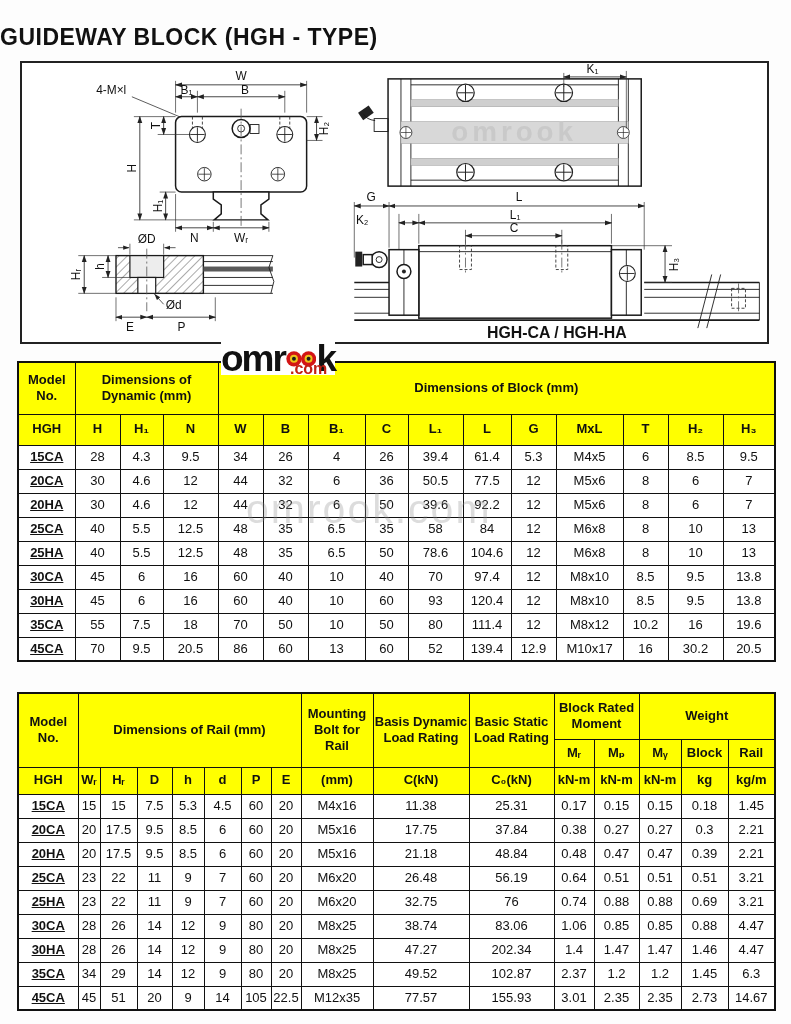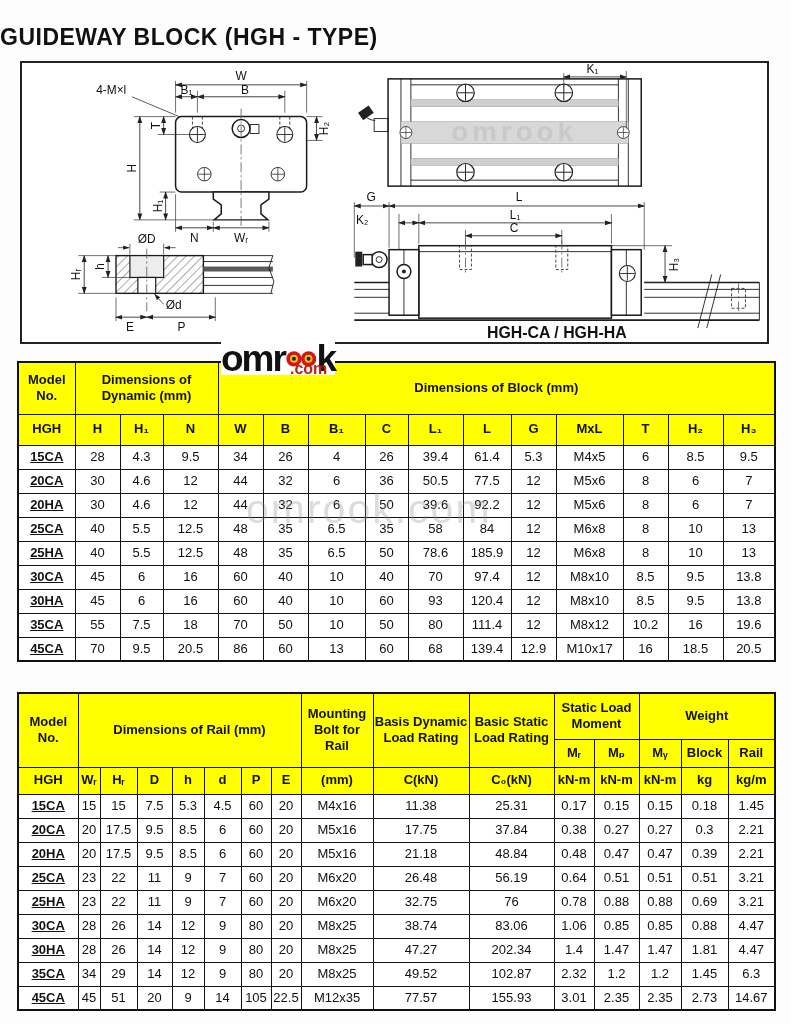--- a/index.html
+++ b/index.html
@@ -374,21 +374,21 @@
         <tr>
           <td class="model">25HA</td>
           <td>40</td>
           <td>5.5</td>
           <td>12.5</td>
           <td>48</td>
           <td>35</td>
           <td>6.5</td>
           <td>50</td>
           <td>78.6</td>
-          <td>185.9</td>
+          <td>104.6</td>
           <td>12</td>
           <td>M6x8</td>
           <td>8</td>
           <td>10</td>
           <td>13</td>
         </tr>
         <tr>
           <td class="model">30CA</td>
           <td>45</td>
           <td>6</td>
@@ -441,26 +441,26 @@
         </tr>
         <tr>
           <td class="model">45CA</td>
           <td>70</td>
           <td>9.5</td>
           <td>20.5</td>
           <td>86</td>
           <td>60</td>
           <td>13</td>
           <td>60</td>
-          <td>68</td>
+          <td>52</td>
           <td>139.4</td>
           <td>12.9</td>
           <td>M10x17</td>
           <td>16</td>
-          <td>18.5</td>
+          <td>30.2</td>
           <td>20.5</td>
         </tr>
       </tbody>
   </table>
 
   <div class="wm">omrook.com</div>
 
   <table class="t2">
     <colgroup>
       <col style="width:60px">
@@ -480,21 +480,21 @@
         <col style="width:47px">
         <col style="width:47px">
     </colgroup>
     <thead>
       <tr class="g1">
         <th rowspan="2">Model No.</th>
         <th colspan="7" rowspan="2">Dimensions of Rail (mm)</th>
         <th rowspan="2">Mounting Bolt for Rail</th>
         <th rowspan="2">Basis Dynamic Load Rating</th>
         <th rowspan="2">Basic Static Load Rating</th>
-        <th colspan="2">Static Load Moment</th>
+        <th colspan="2">Block Rated Moment</th>
         <th colspan="3">Weight</th>
       </tr>
       <tr class="g2">
         <th>Mᵣ</th>
         <th>Mₚ</th>
         <th>Mᵧ</th>
         <th>Block</th>
         <th>Rail</th>
       </tr>
       <tr class="g3">
@@ -594,21 +594,21 @@
           <td>23</td>
           <td>22</td>
           <td>11</td>
           <td>9</td>
           <td>7</td>
           <td>60</td>
           <td>20</td>
           <td>M6x20</td>
           <td>32.75</td>
           <td>76</td>
-          <td>0.78</td>
+          <td>0.74</td>
           <td>0.88</td>
           <td>0.88</td>
           <td>0.69</td>
           <td>3.21</td>
         </tr>
         <tr>
           <td class="model">30CA</td>
           <td>28</td>
           <td>26</td>
           <td>14</td>
@@ -633,36 +633,36 @@
           <td>12</td>
           <td>9</td>
           <td>80</td>
           <td>20</td>
           <td>M8x25</td>
           <td>47.27</td>
           <td>202.34</td>
           <td>1.4</td>
           <td>1.47</td>
           <td>1.47</td>
-          <td>1.81</td>
+          <td>1.46</td>
           <td>4.47</td>
         </tr>
         <tr>
           <td class="model">35CA</td>
           <td>34</td>
           <td>29</td>
           <td>14</td>
           <td>12</td>
           <td>9</td>
           <td>80</td>
           <td>20</td>
           <td>M8x25</td>
           <td>49.52</td>
           <td>102.87</td>
-          <td>2.32</td>
+          <td>2.37</td>
           <td>1.2</td>
           <td>1.2</td>
           <td>1.45</td>
           <td>6.3</td>
         </tr>
         <tr>
           <td class="model">45CA</td>
           <td>45</td>
           <td>51</td>
           <td>20</td>

